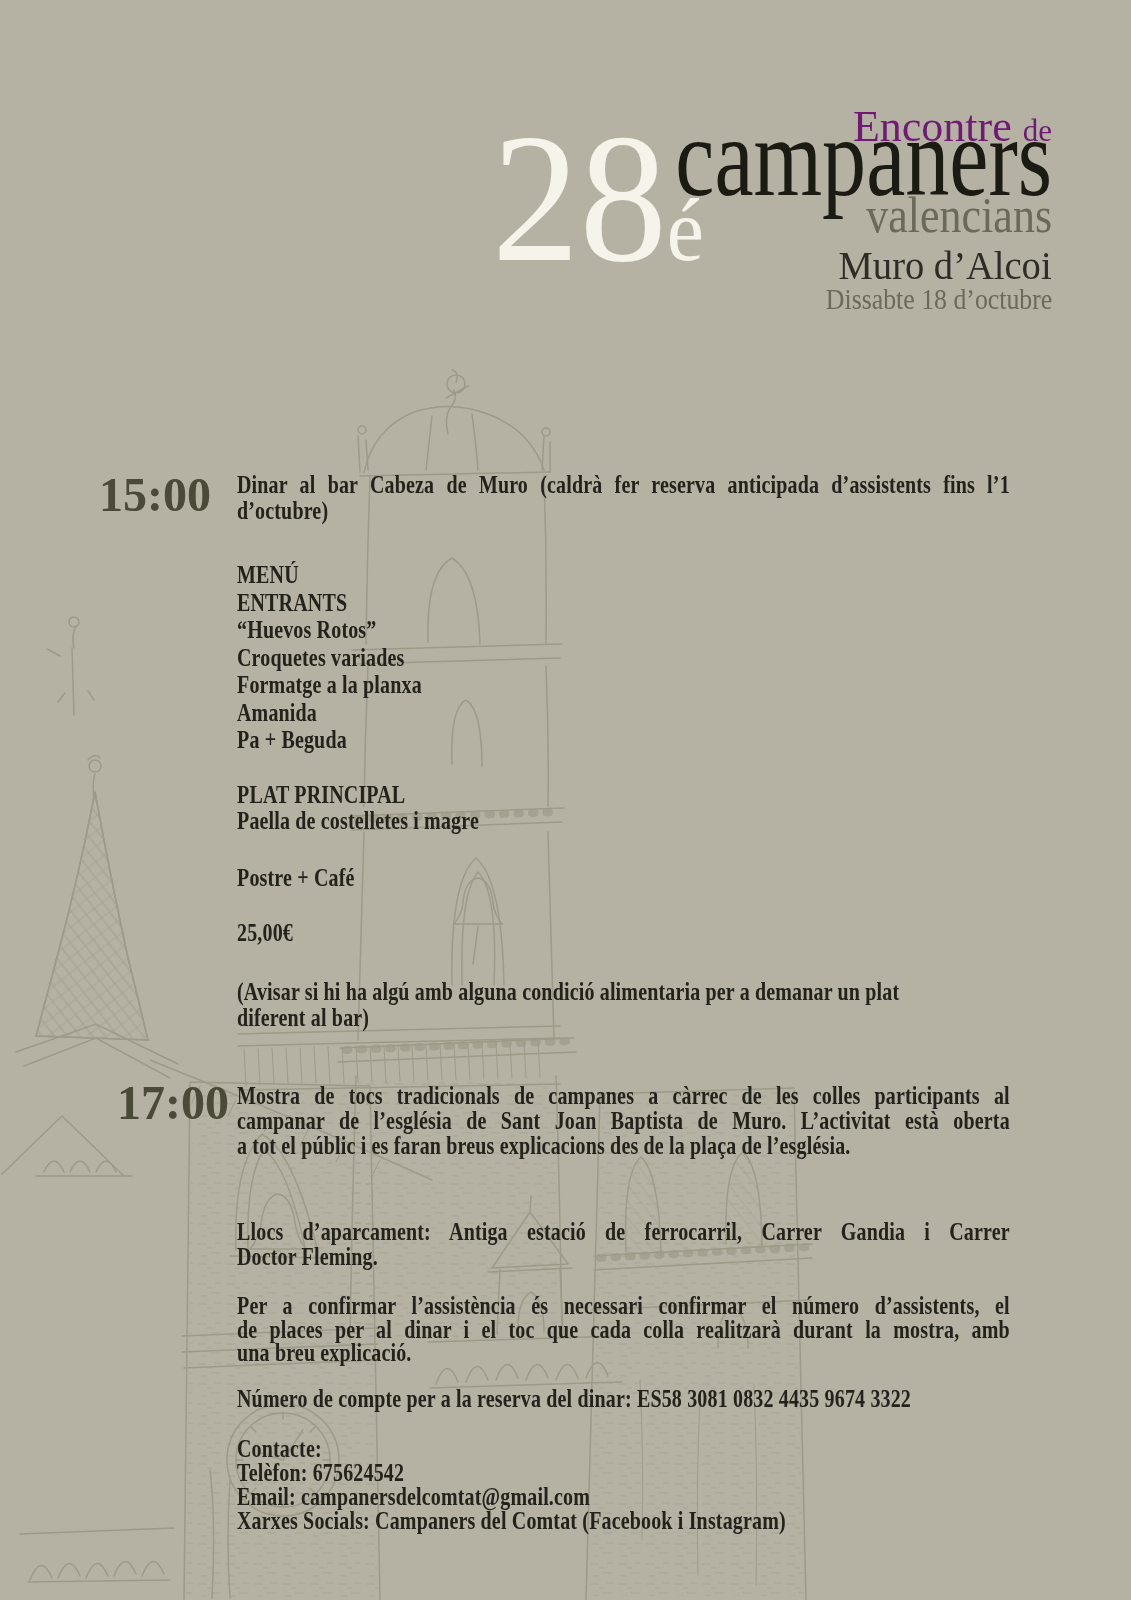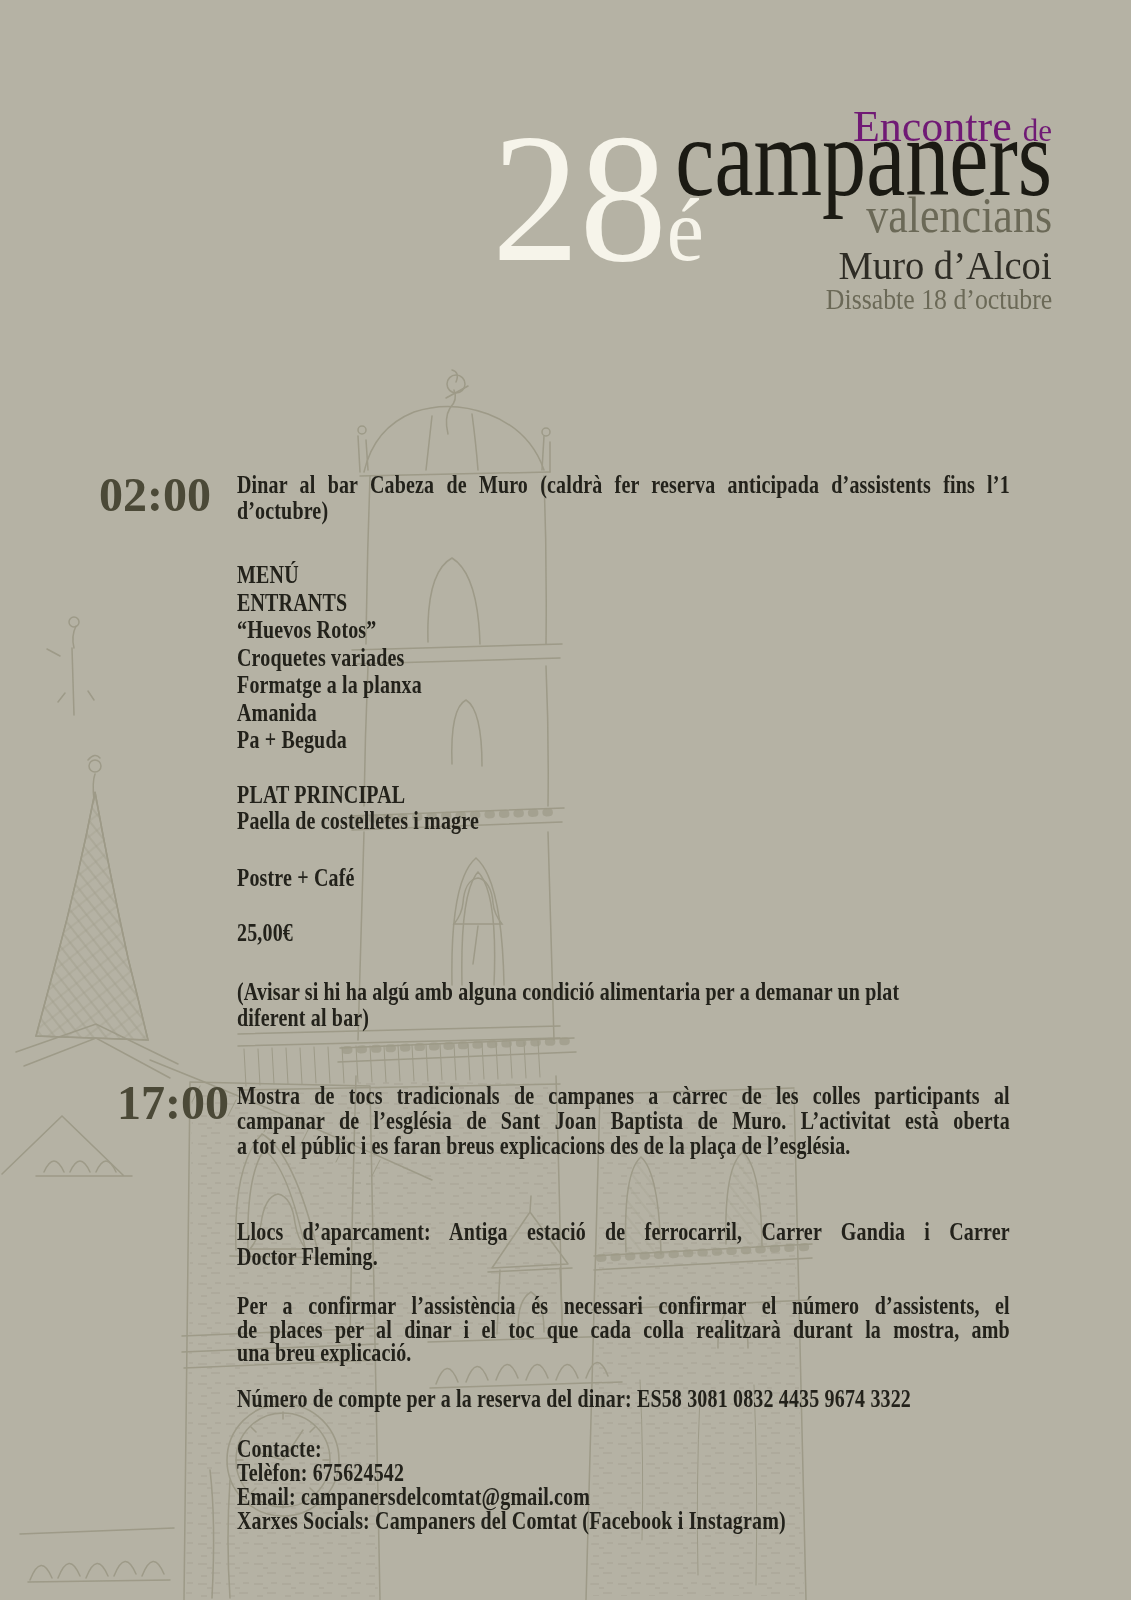--- a/index.html
+++ b/index.html
@@ -166,21 +166,21 @@
   </svg>
 
   <div class="edition"><span>28</span><span class="suffix">é</span></div>
 
   <div class="hdr-right h-encontre"><span>Encontre</span> <span class="small">de</span></div>
   <div class="hdr-right h-campaners">campaners</div>
   <div class="hdr-right h-valencians">valencians</div>
   <div class="hdr-right h-muro">Muro d’Alcoi</div>
   <div class="hdr-right h-dissabte">Dissabte 18 d’octubre</div>
 
-  <div class="time t1500">02:00</div>
+  <div class="time t1500">15:00</div>
   <div id="b-dinar" class="block lines-justify">
       <div class="tline">Dinar al bar Cabeza de Muro (caldrà fer reserva anticipada d’assistents fins l’1</div>
       <div class="tline">d’octubre)</div>
     </div>
 
   <div id="b-menu" class="block">
       <div class="tline">MENÚ</div>
       <div class="tline">ENTRANTS</div>
       <div class="tline">“Huevos Rotos”</div>
       <div class="tline">Croquetes variades</div>

